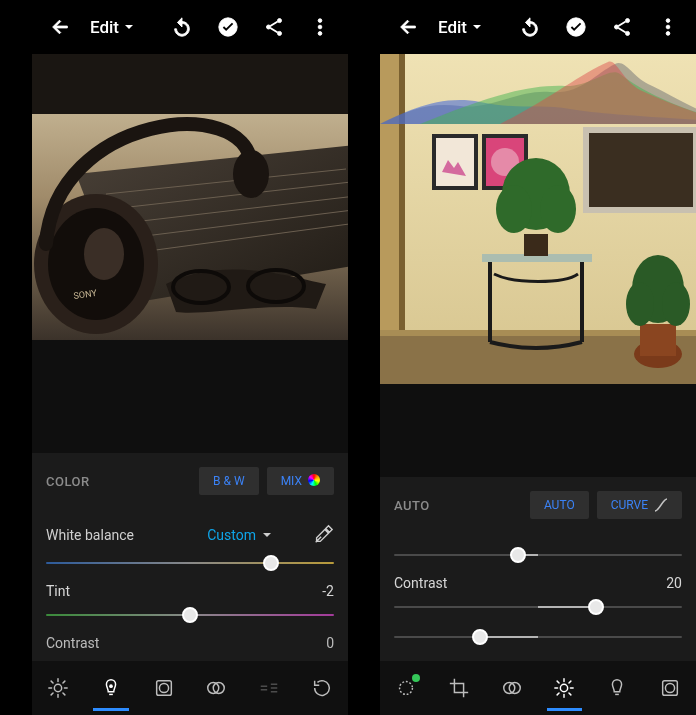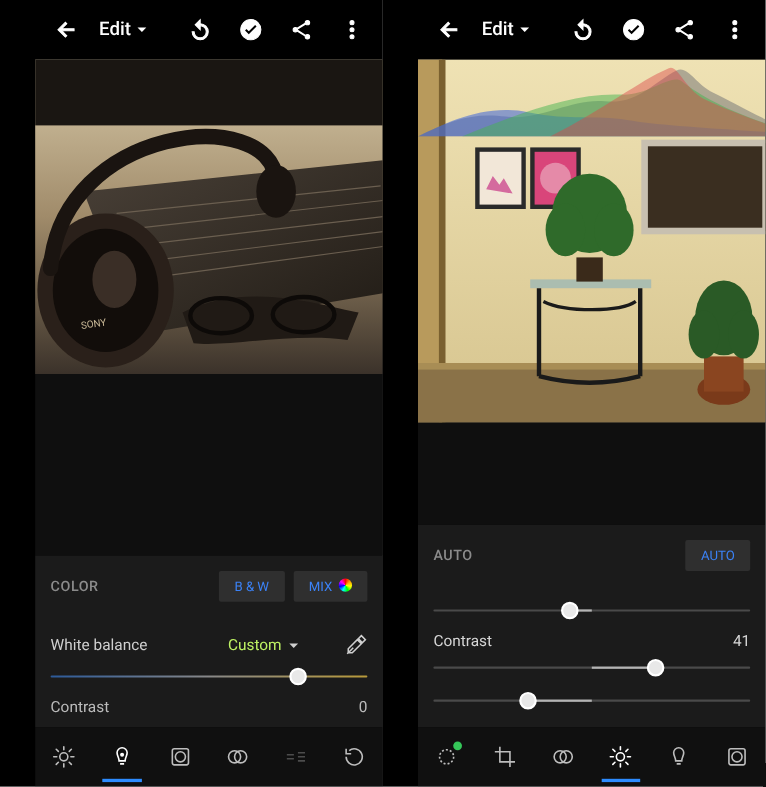--- a/index.html
+++ b/index.html
@@ -19,21 +19,21 @@
   
   .histogram { position:absolute; top:0; left:0; right:0; height:70px; z-index:10; pointer-events:none; }
   
   .panel { background:#1b1b1b; padding:14px 14px 4px 14px; }
   .panel-header { display:flex; align-items:center; margin-bottom:26px; }
   .panel-title { color:#8b8b8b; font-size:13px; letter-spacing:0.5px; font-weight:500; }
   .panel-header .spacer { flex:1; }
   .pill { background:#2f2f2f; color:#3b82f6; font-size:12px; padding:7px 14px; border-radius:2px; display:flex; align-items:flex-start; gap:6px; margin-left:8px; cursor:pointer;}
   .row { display:flex; align-items:center; color:#cfcfcf; font-size:14px; margin-bottom:4px;}
   .row .rspacer{flex:1;}
-  .dropdown { display:flex; align-items:center; gap:6px; color:#bef264; }
+  .dropdown { display:flex; align-items:center; gap:6px; color:#0ea5e9; }
   .slider-block { margin-bottom:10px; }
   .slider-label-row { display:flex; justify-content:space-between; color:#d6d6d6; font-size:14px; margin-bottom:6px;}
   .slider-track { position:relative; height:20px; }
   .track-line { position:absolute; top:9px; left:0; right:0; height:2px; background:#4a4a4a; border-radius:2px;}
   .track-fill { position:absolute; top:9px; height:2px; background:#b4b4b4; }
   .thumb { position:absolute; top:2px; width:16px; height:16px; border-radius:50%; background:#e8e8e8; border:2px solid #fff; transform:translateX(-50%); cursor:pointer;}
   .grad-temp { background:linear-gradient(to right,#2c5a9a,#888,#b89a3a);}
   .grad-tint { background:linear-gradient(to right,#3a8a3a,#888,#a33a9a);}
   
   .toolbar { height:54px; background:#101010; display:flex; align-items:center; justify-content:space-around; margin-top:auto;}
@@ -161,20 +161,30 @@
       </span>
     </div>
 
     <div class="slider-block">
       <div class="slider-track">
         <div class="track-line grad-temp"></div>
         <div class="thumb" style="left:78%"></div>
       </div>
     </div>
 
+    <div class="slider-block">
+      <div class="slider-label-row">
+        <span>Tint</span>
+        <span>-2</span>
+      </div>
+      <div class="slider-track">
+        <div class="track-line grad-tint"></div>
+        <div class="thumb" style="left:50%"></div>
+      </div>
+    </div>
 
     <div class="slider-label-row" style="opacity:.85">
       <span>Contrast</span>
       <span>0</span>
     </div>
   </div>
 
   <div class="toolbar">
     <span class="tbitem">
         <svg viewBox="0 0 24 24">
@@ -317,34 +327,40 @@
 
   <div style="flex:1;background:#0f0f0f"></div>
 
   <div class="panel">
     <div class="panel-header">
       <span class="panel-title">AUTO</span>
       <span class="spacer"></span>
       <span class="pill">
           <span>AUTO</span>
         </span>
+      <span class="pill">
+        <span>CURVE</span>
+        <svg width="14" height="14" viewBox="0 0 14 14">
+            <path d="M1 13 C5 13 9 1 13 1" stroke="#c4c4c4" fill="none" stroke-width="1.5"></path>
+          </svg>
+      </span>
     </div>
 
     <div class="slider-block">
       <div class="slider-track">
         <div class="track-line"></div>
         <div class="track-fill" style="left:43%;right:50%"></div>
         <div class="thumb" style="left:43%"></div>
       </div>
     </div>
 
     <div class="slider-block">
       <div class="slider-label-row">
         <span>Contrast</span>
-        <span>41</span>
+        <span>20</span>
       </div>
       <div class="slider-track">
         <div class="track-line"></div>
         <div class="track-fill" style="left:50%;right:30%"></div>
         <div class="thumb" style="left:70%"></div>
       </div>
     </div>
 
     <div class="slider-block">
       <div class="slider-track">

